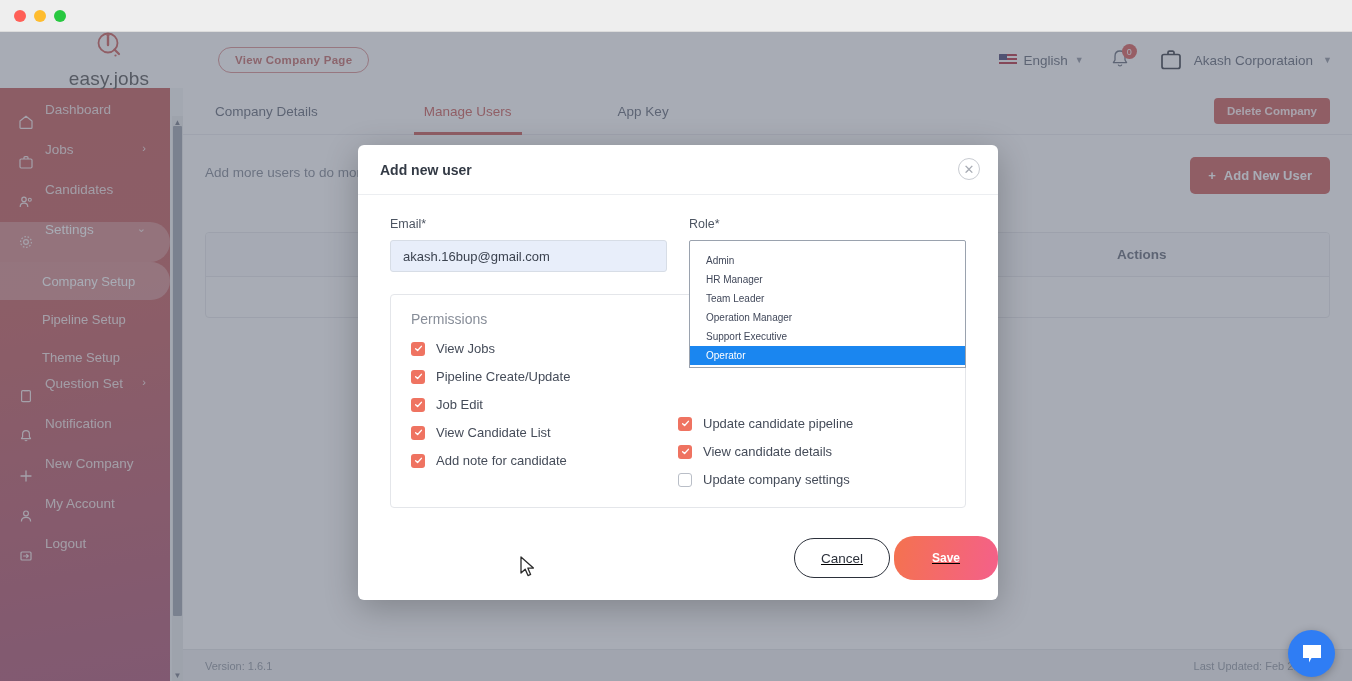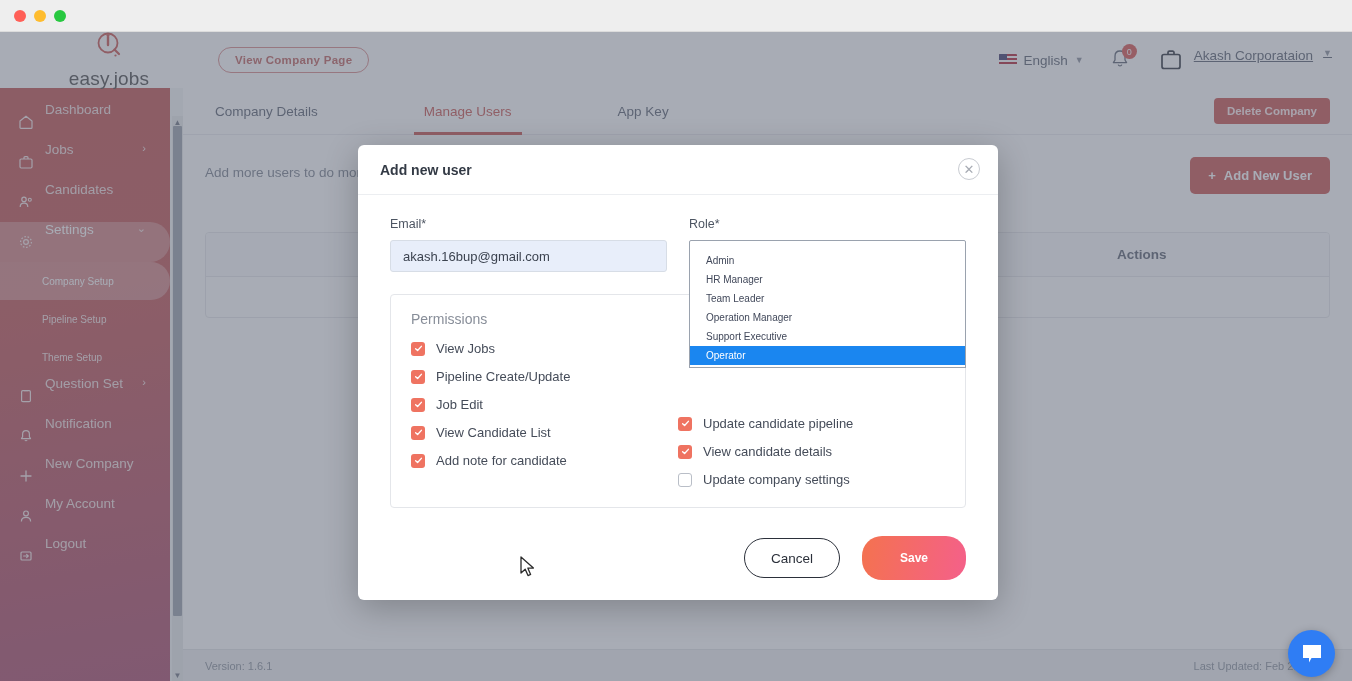--- a/index.html
+++ b/index.html
@@ -64,21 +64,21 @@
     content:""; position:absolute; left:0; top:0; width:8px; height:6px; background:#3c3b6e;
   }
   .caret { font-size: 9px; color: #8b909c; }
   .notif-wrap { position: relative; width: 22px; height: 24px; }
   .badge {
     position: absolute; right: -5px; top: -4px;
     min-width: 15px; height: 15px; border-radius: 50%;
     background: #d9534f; color: #fff; font-size: 9px;
     display: flex; align-items: center; justify-content: center;
   }
-  .account { display: flex; gap: 10px; font-size: 13.5px; color: #5a6170; text-decoration: underline; }
+  .account { display: flex; align-items: center; gap: 10px; font-size: 13.5px; color: #5a6170; }
 
   
   .sidebar {
     position: absolute; left: 0; top: 56px; width: 170px; height: 593px;
     background: linear-gradient(170deg, #c0504e 0%, #c25252 35%, #a8486a 100%);
     padding-top: 14px; z-index: 4;
   }
   .nav-item {
     display: flex; height: 40px; padding-left: 18px;
     color: #f2dede; font-size: 13.5px; position: relative;
@@ -89,21 +89,21 @@
   }
   .nav-item .nav-label { margin-left: 5px; }
   .nav-item .nav-arrow { position: absolute; right: 24px; font-size: 11px; color: #f0dcdc; }
   .nav-item.active {
     background: rgba(255,255,255,0.28);
     border-top-right-radius: 20px; border-bottom-right-radius: 20px;
     margin-right: 0; color: #ffffff;
   }
   .sub-item {
     display: flex; align-items: center; height: 38px; padding-left: 42px;
-    color: #f6e3e3; font-size: 10px;
+    color: #f6e3e3; font-size: 13px;
   }
   .sub-item.active {
     background: rgba(255,255,255,0.3);
     border-top-right-radius: 20px; border-bottom-right-radius: 20px;
     color: #ffffff;
   }
   .side-scroll {
     position: absolute; left: 172px; top: 84px; width: 11px; height: 565px;
     background: #e9eaec; z-index: 4;
   }
@@ -236,21 +236,21 @@
     width: 14px; height: 14px; border-radius: 3px; flex: none;
     display: flex; align-items: center; justify-content: center;
   }
   .cb.on { background: #ef7361; }
   .cb.off { background: #fff; border: 1px solid #b9bec7; }
   .cb .tick { width: 9px; height: 9px; }
   .perm-label { font-size: 13px; color: #454c59; white-space: nowrap; }
 
   .modal-foot {
     height: 84px; display: flex; align-items: center; justify-content: flex-end;
-    padding-right: 32px; gap: 22px;
+    gap: 4px; text-decoration: underline;
   }
   .btn-cancel {
     width: 96px; height: 40px; border-radius: 20px; background: #fff;
     border: 1px solid #2b303a; color: #2b303a; font-size: 13.5px;
     font-family: "Liberation Sans", sans-serif;
   }
   .btn-save {
     width: 104px; height: 44px; border-radius: 20px; border: none;
     background: linear-gradient(100deg, #f4724f 0%, #f4608a 100%);
     color: #fff; font-size: 12px; font-weight: bold;

